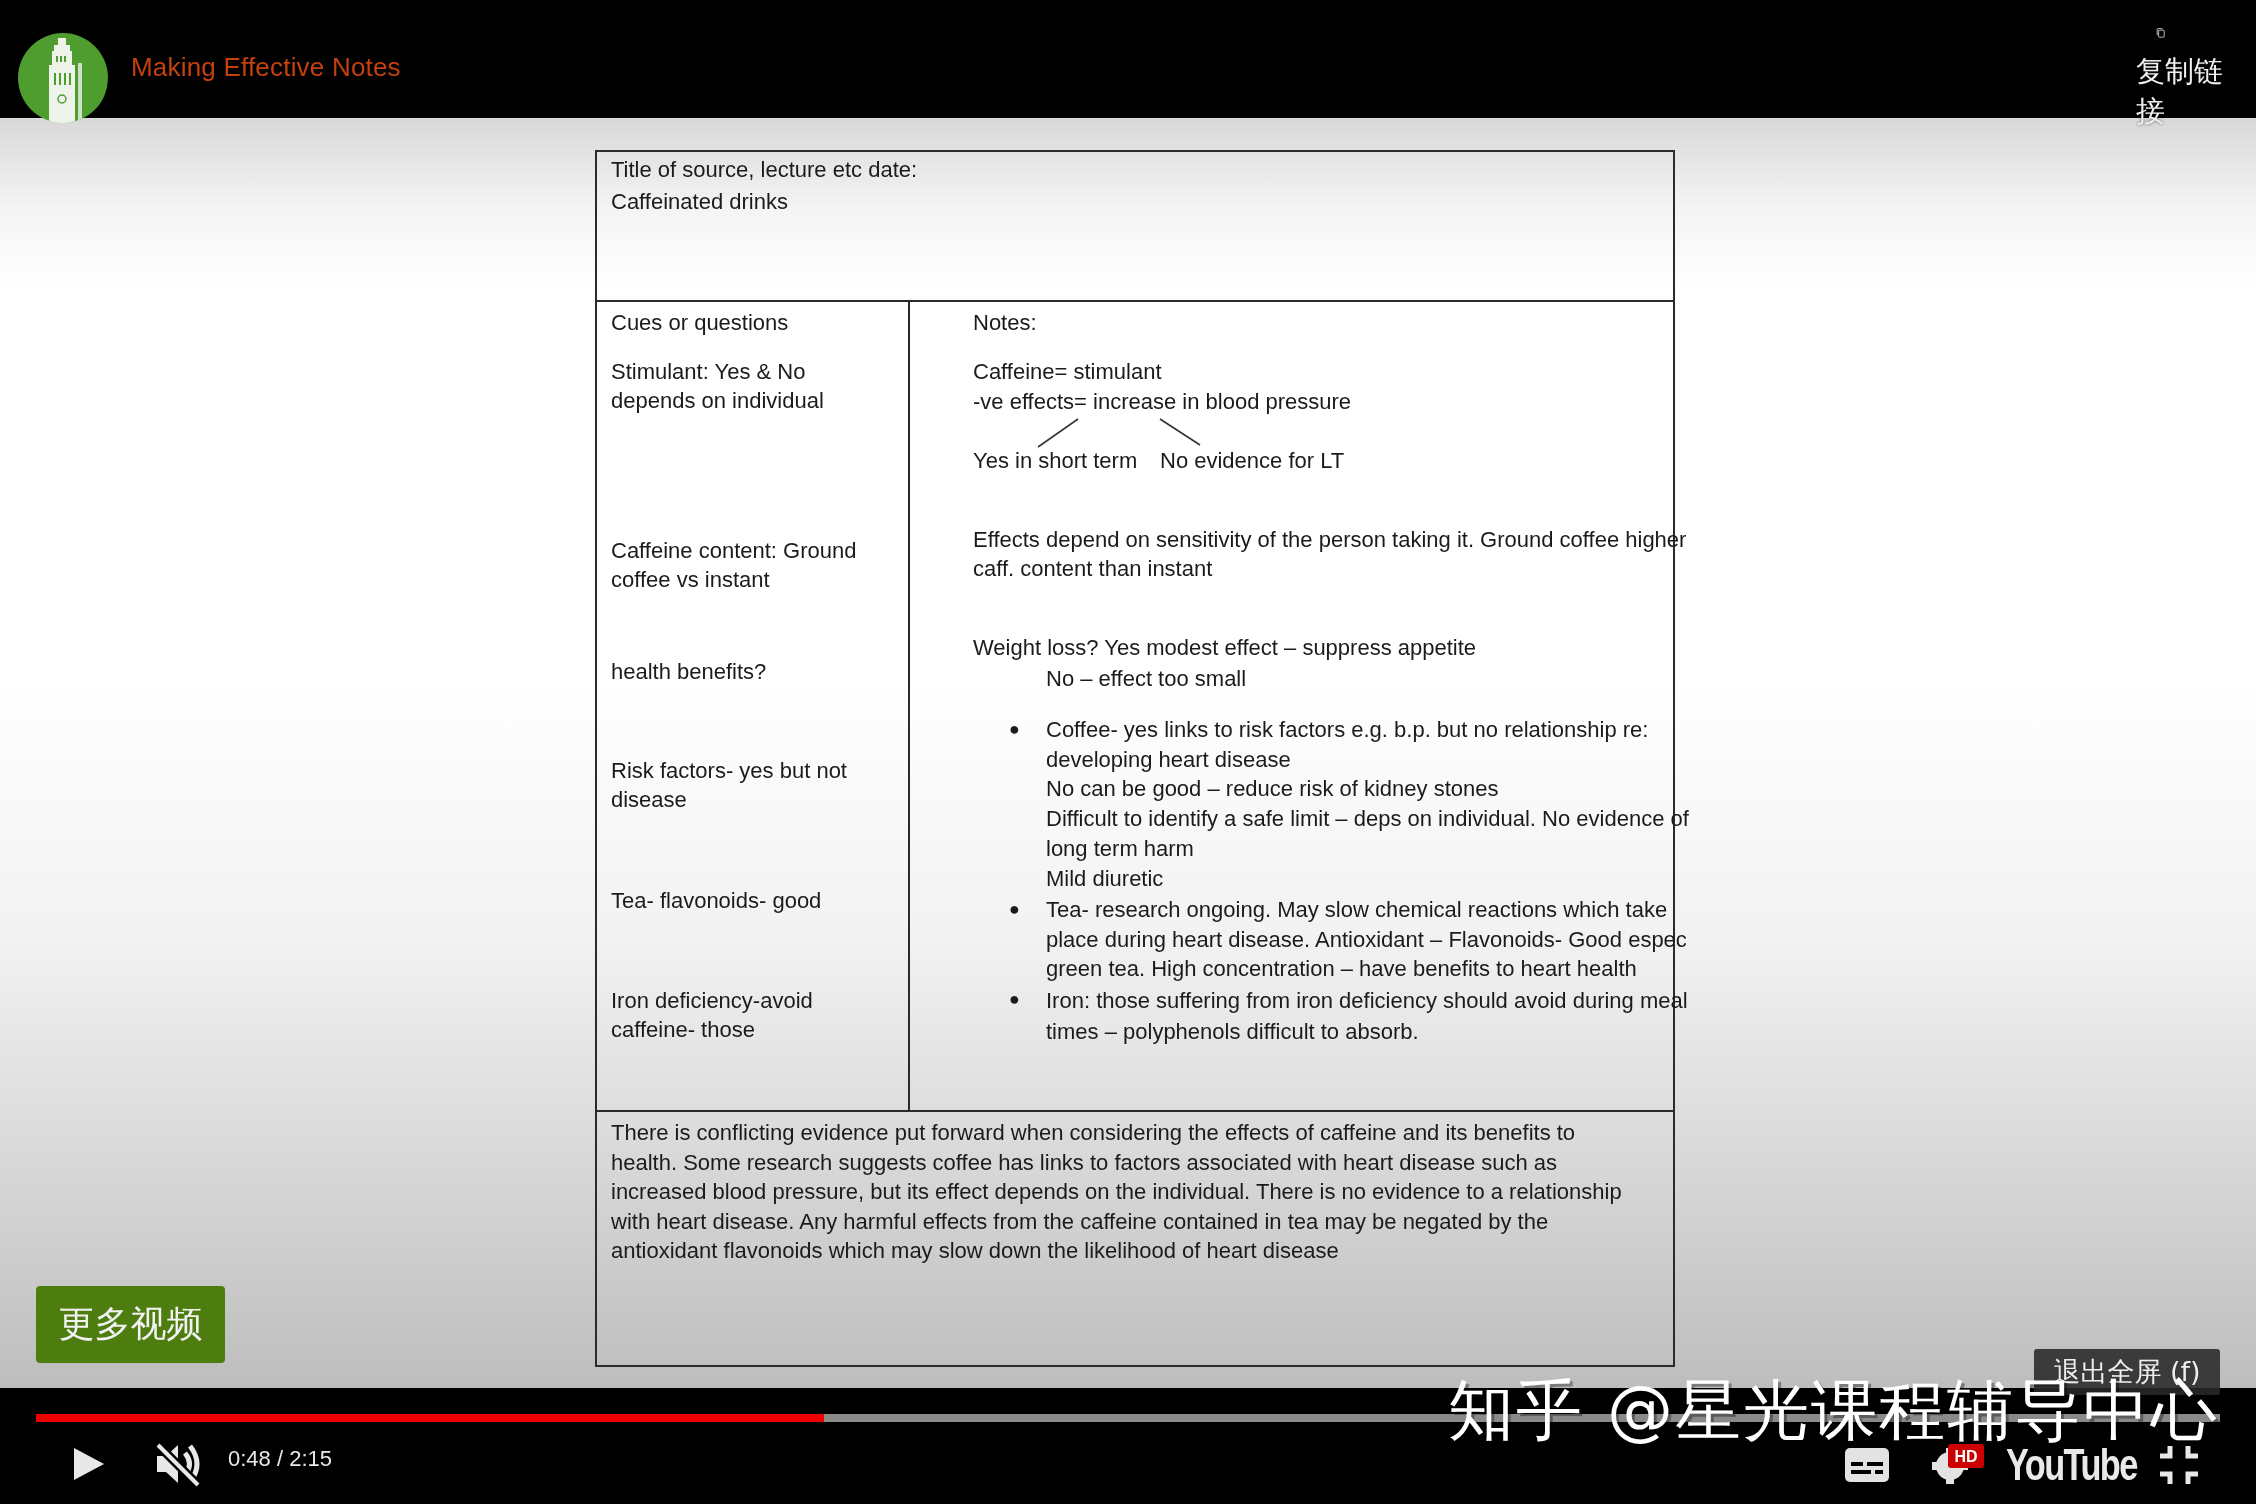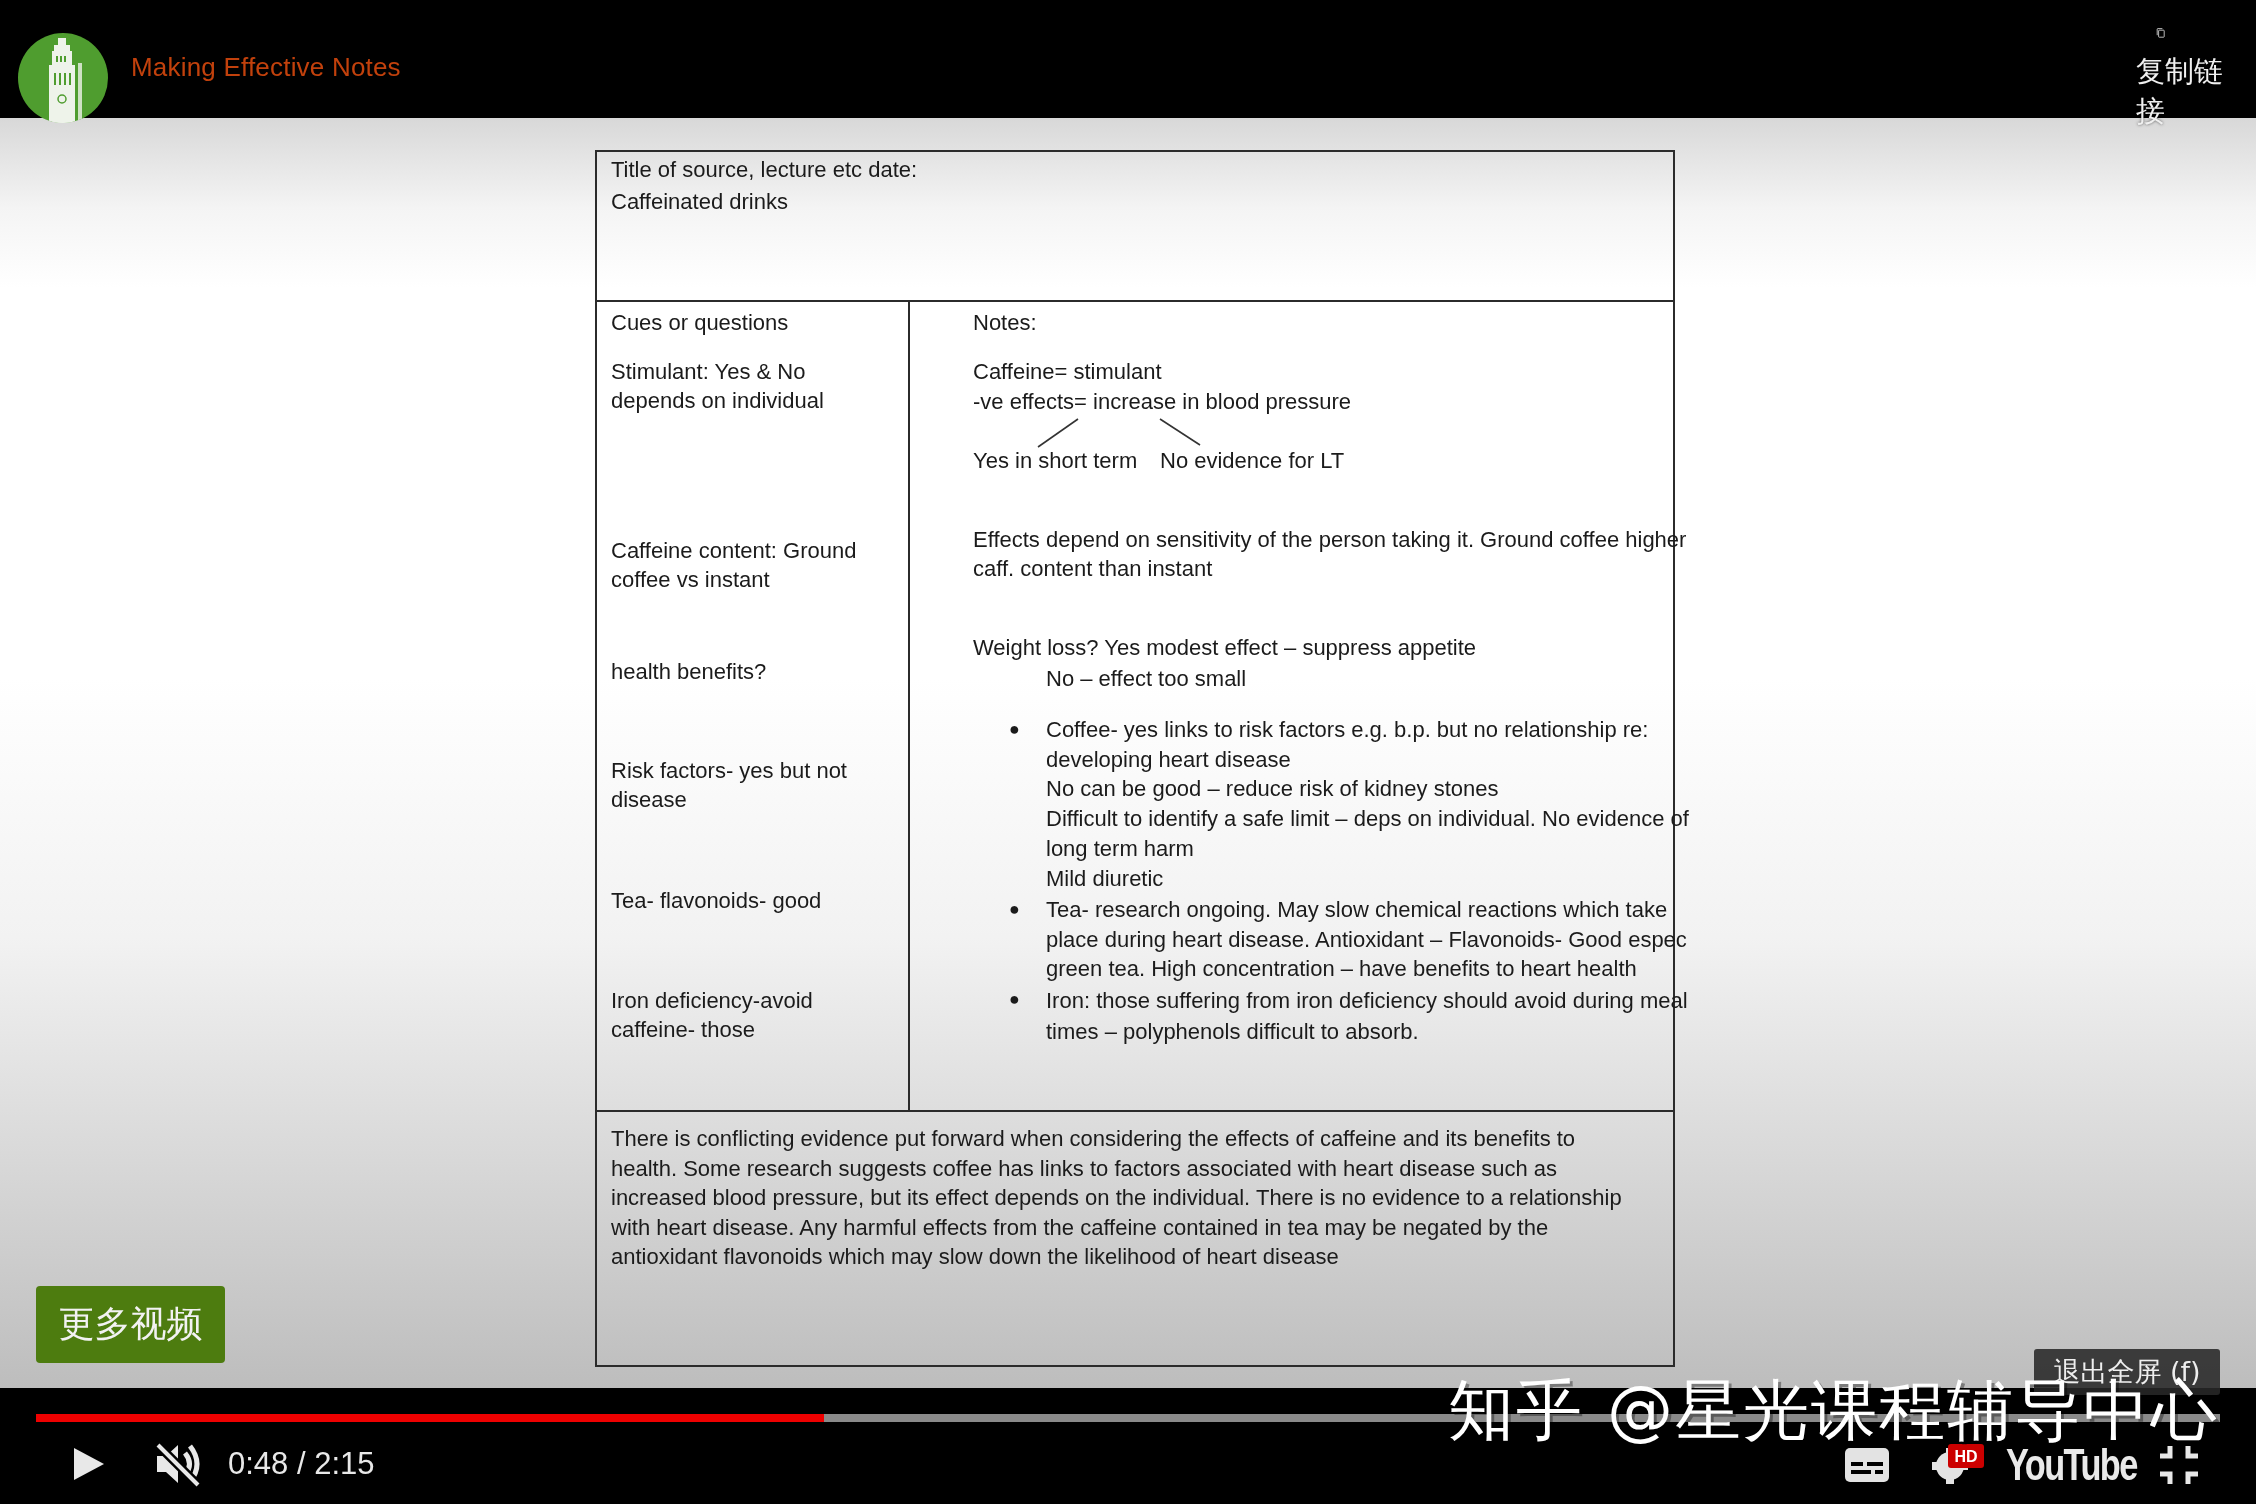--- a/index.html
+++ b/index.html
@@ -45,21 +45,21 @@
   }
   .doc-header div { line-height: 32px; }
   .col-divider {
     position: absolute; left: 311px; top: 150px; width: 2px; height: 808px; background: #2b2b2b;
   }
   .cues { position: absolute; left: 14px; top: 150px; width: 290px; height: 808px; }
   .notes { position: absolute; left: 328px; top: 150px; width: 740px; height: 808px; margin-left: 48px; }
   .abs { position: absolute; }
   .summary {
     position: absolute; left: 0; top: 958px; width: 100%; height: 255px;
-    border-top: 2px solid #2b2b2b; padding: 12px 14px 0 14px; font-size: 22px; line-height: 29.5px;
+    border-top: 2px solid #2b2b2b; padding: 6px 14px 0 14px; font-size: 22px; line-height: 29.5px;
   }
   .bullet { position: absolute; left: 36px; font-size: 18px; }
   .branch-lines { position: absolute; left: 0; top: 0; }
 
   
   .more-videos {
     position: absolute; left: 36px; top: 1286px; width: 189px; height: 77px;
     background: #4d7c0f; border-radius: 4px; color: #f2f2f2; font-size: 36px;
     font-family: "DejaVu Sans", sans-serif; display: flex; align-items: center; justify-content: center;
   }
@@ -75,21 +75,21 @@
   
   .controls-bar {
     position: absolute; left: 0; top: 1388px; width: 2256px; height: 116px; background: #000;
   }
   .progress {
     position: absolute; left: 36px; top: 1414px; width: 2184px; height: 8px; background: #8a8a8a; z-index: 2;
   }
   .progress .played { position: absolute; left: 0; top: 0; height: 100%; background: #ee0000; }
   .ctrl { position: absolute; z-index: 2; }
   .time-display {
-    position: absolute; left: 228px; top: 1446px; color: #e8e8e8; font-size: 31px;
+    position: absolute; left: 228px; top: 1446px; color: #e8e8e8; font-size: 22px;
     font-family: "Liberation Sans", sans-serif; z-index: 2;
   }
   .yt-logo {
     position: absolute; left: 2006px; top: 1440px; color: #e9e9e9; font-size: 44px; font-weight: bold;
     font-family: "Liberation Sans", sans-serif; letter-spacing: -2px; transform: scaleX(0.78); transform-origin: left;
     z-index: 2;
   }
   .watermark {
     position: absolute; left: 1448px; top: 1366px; color: #fff; font-size: 66px;
     font-family: "DejaVu Sans", sans-serif; letter-spacing: 2px; z-index: 5;

